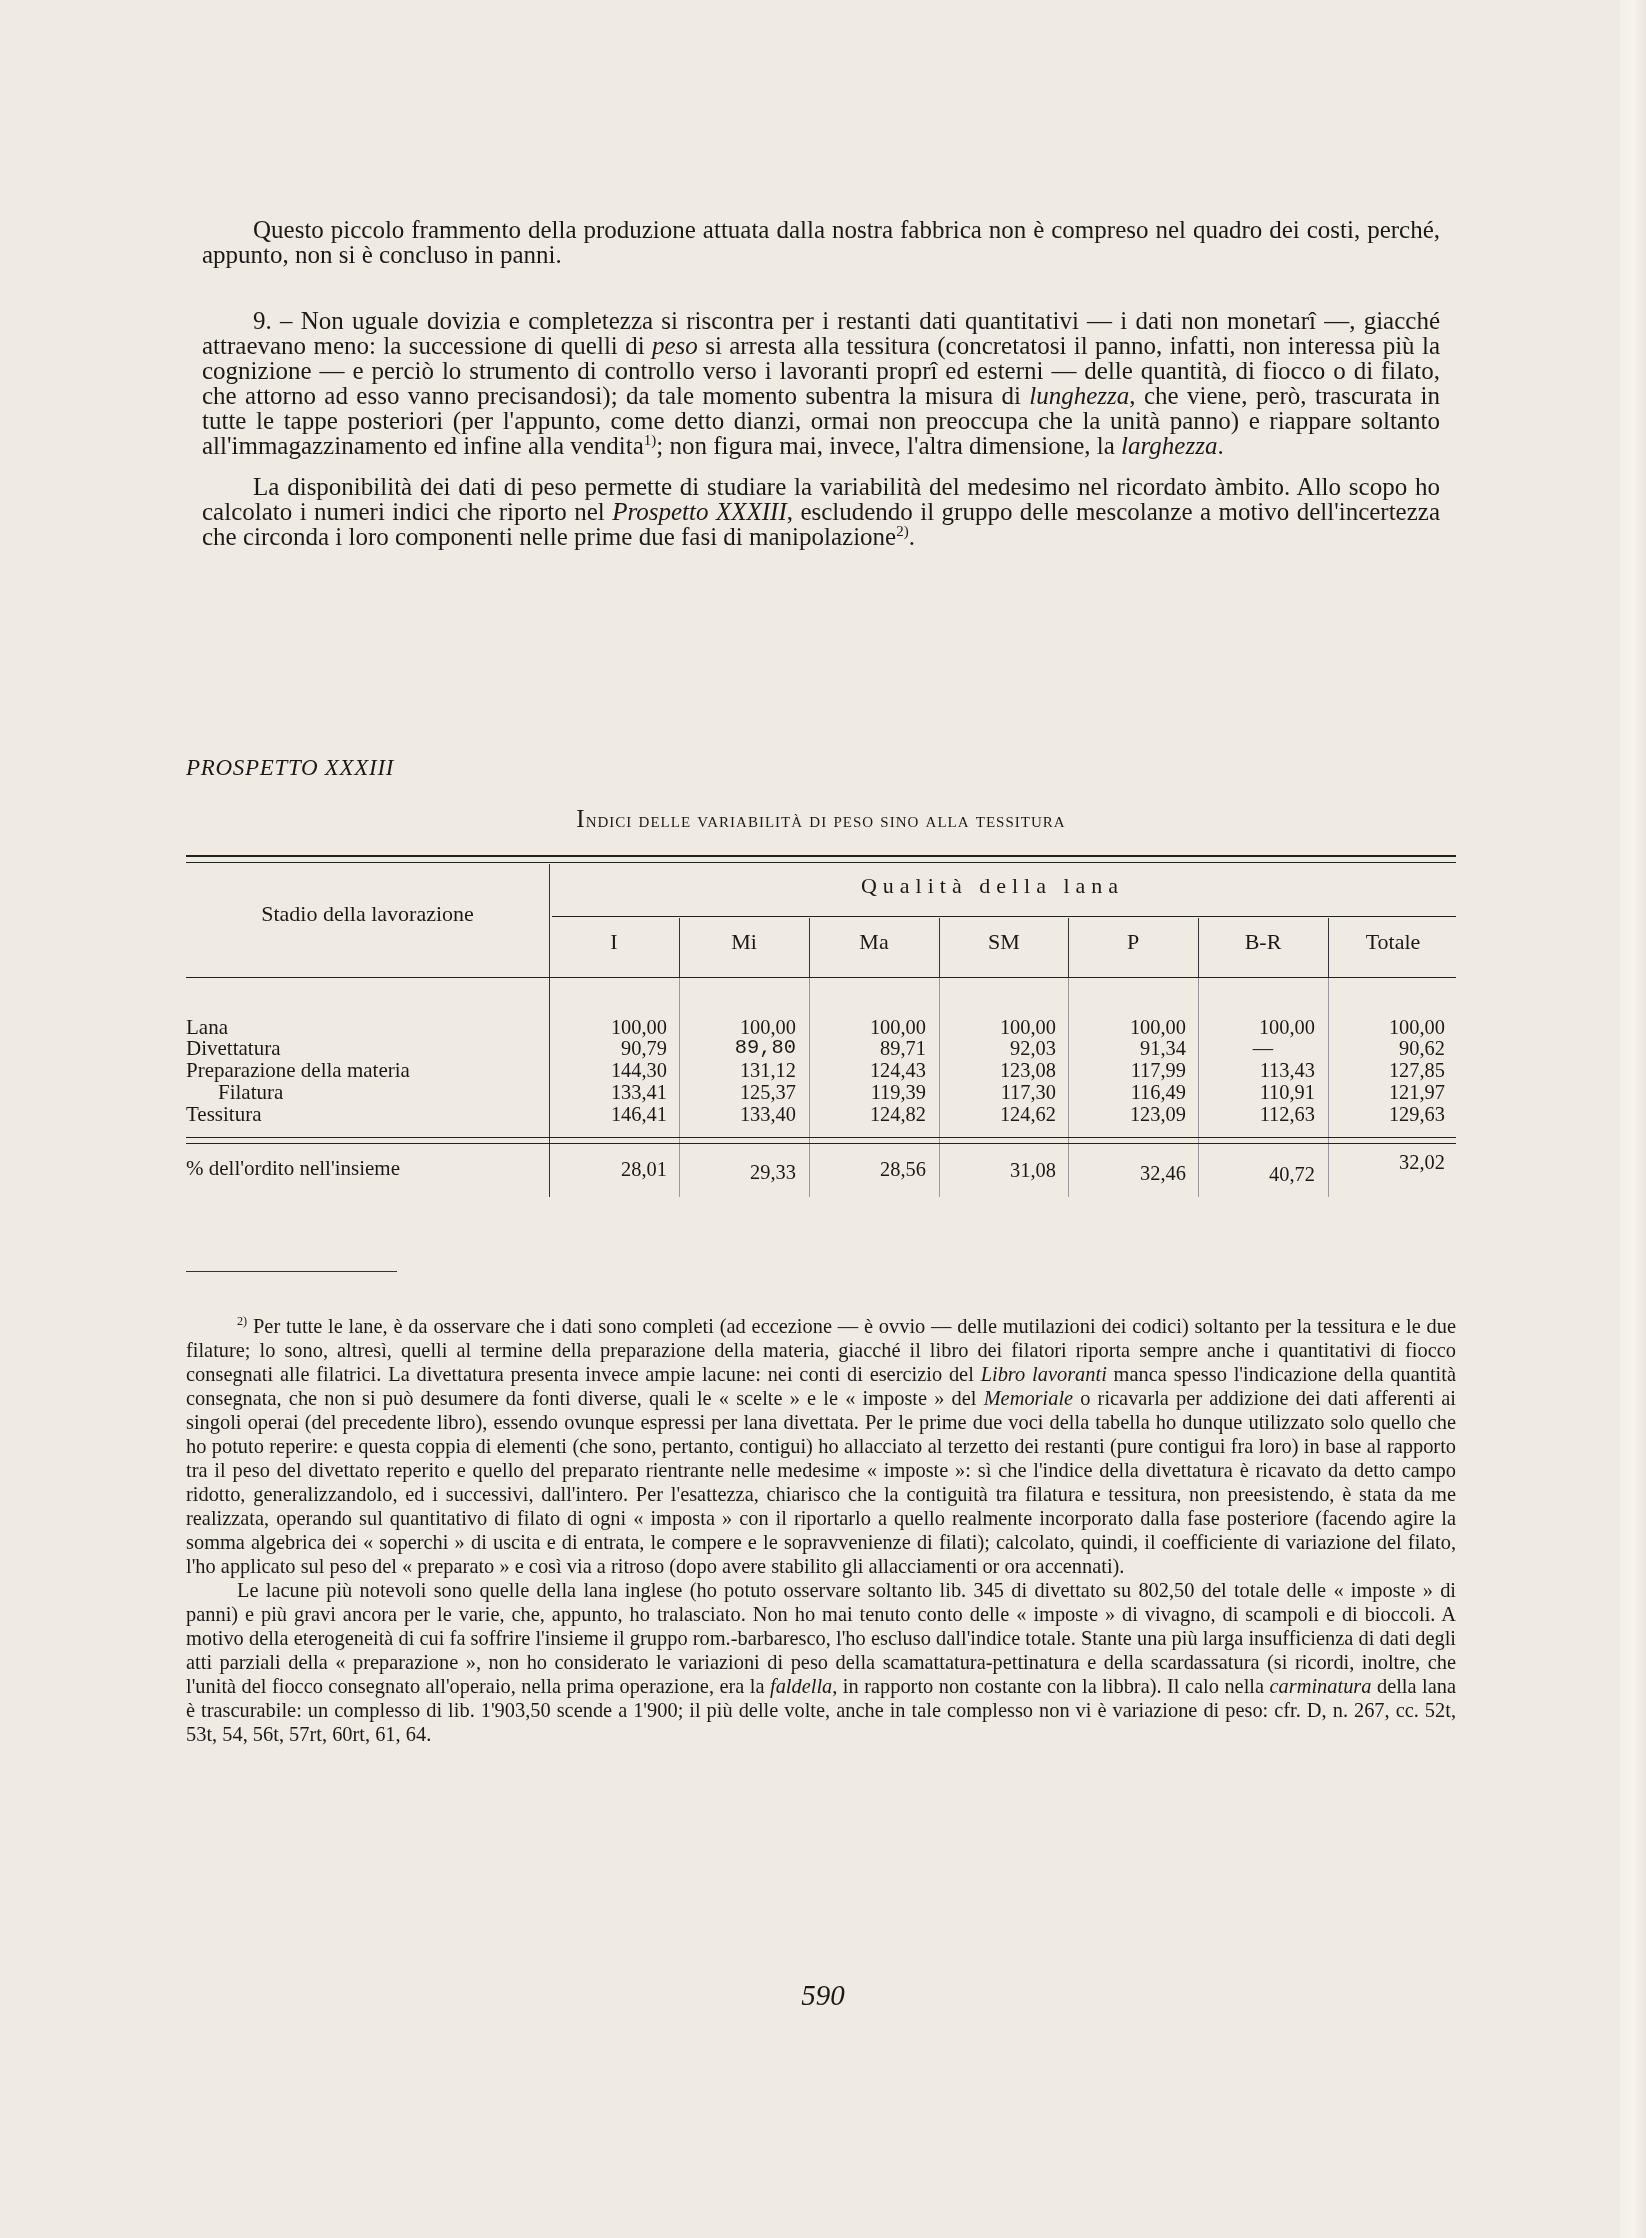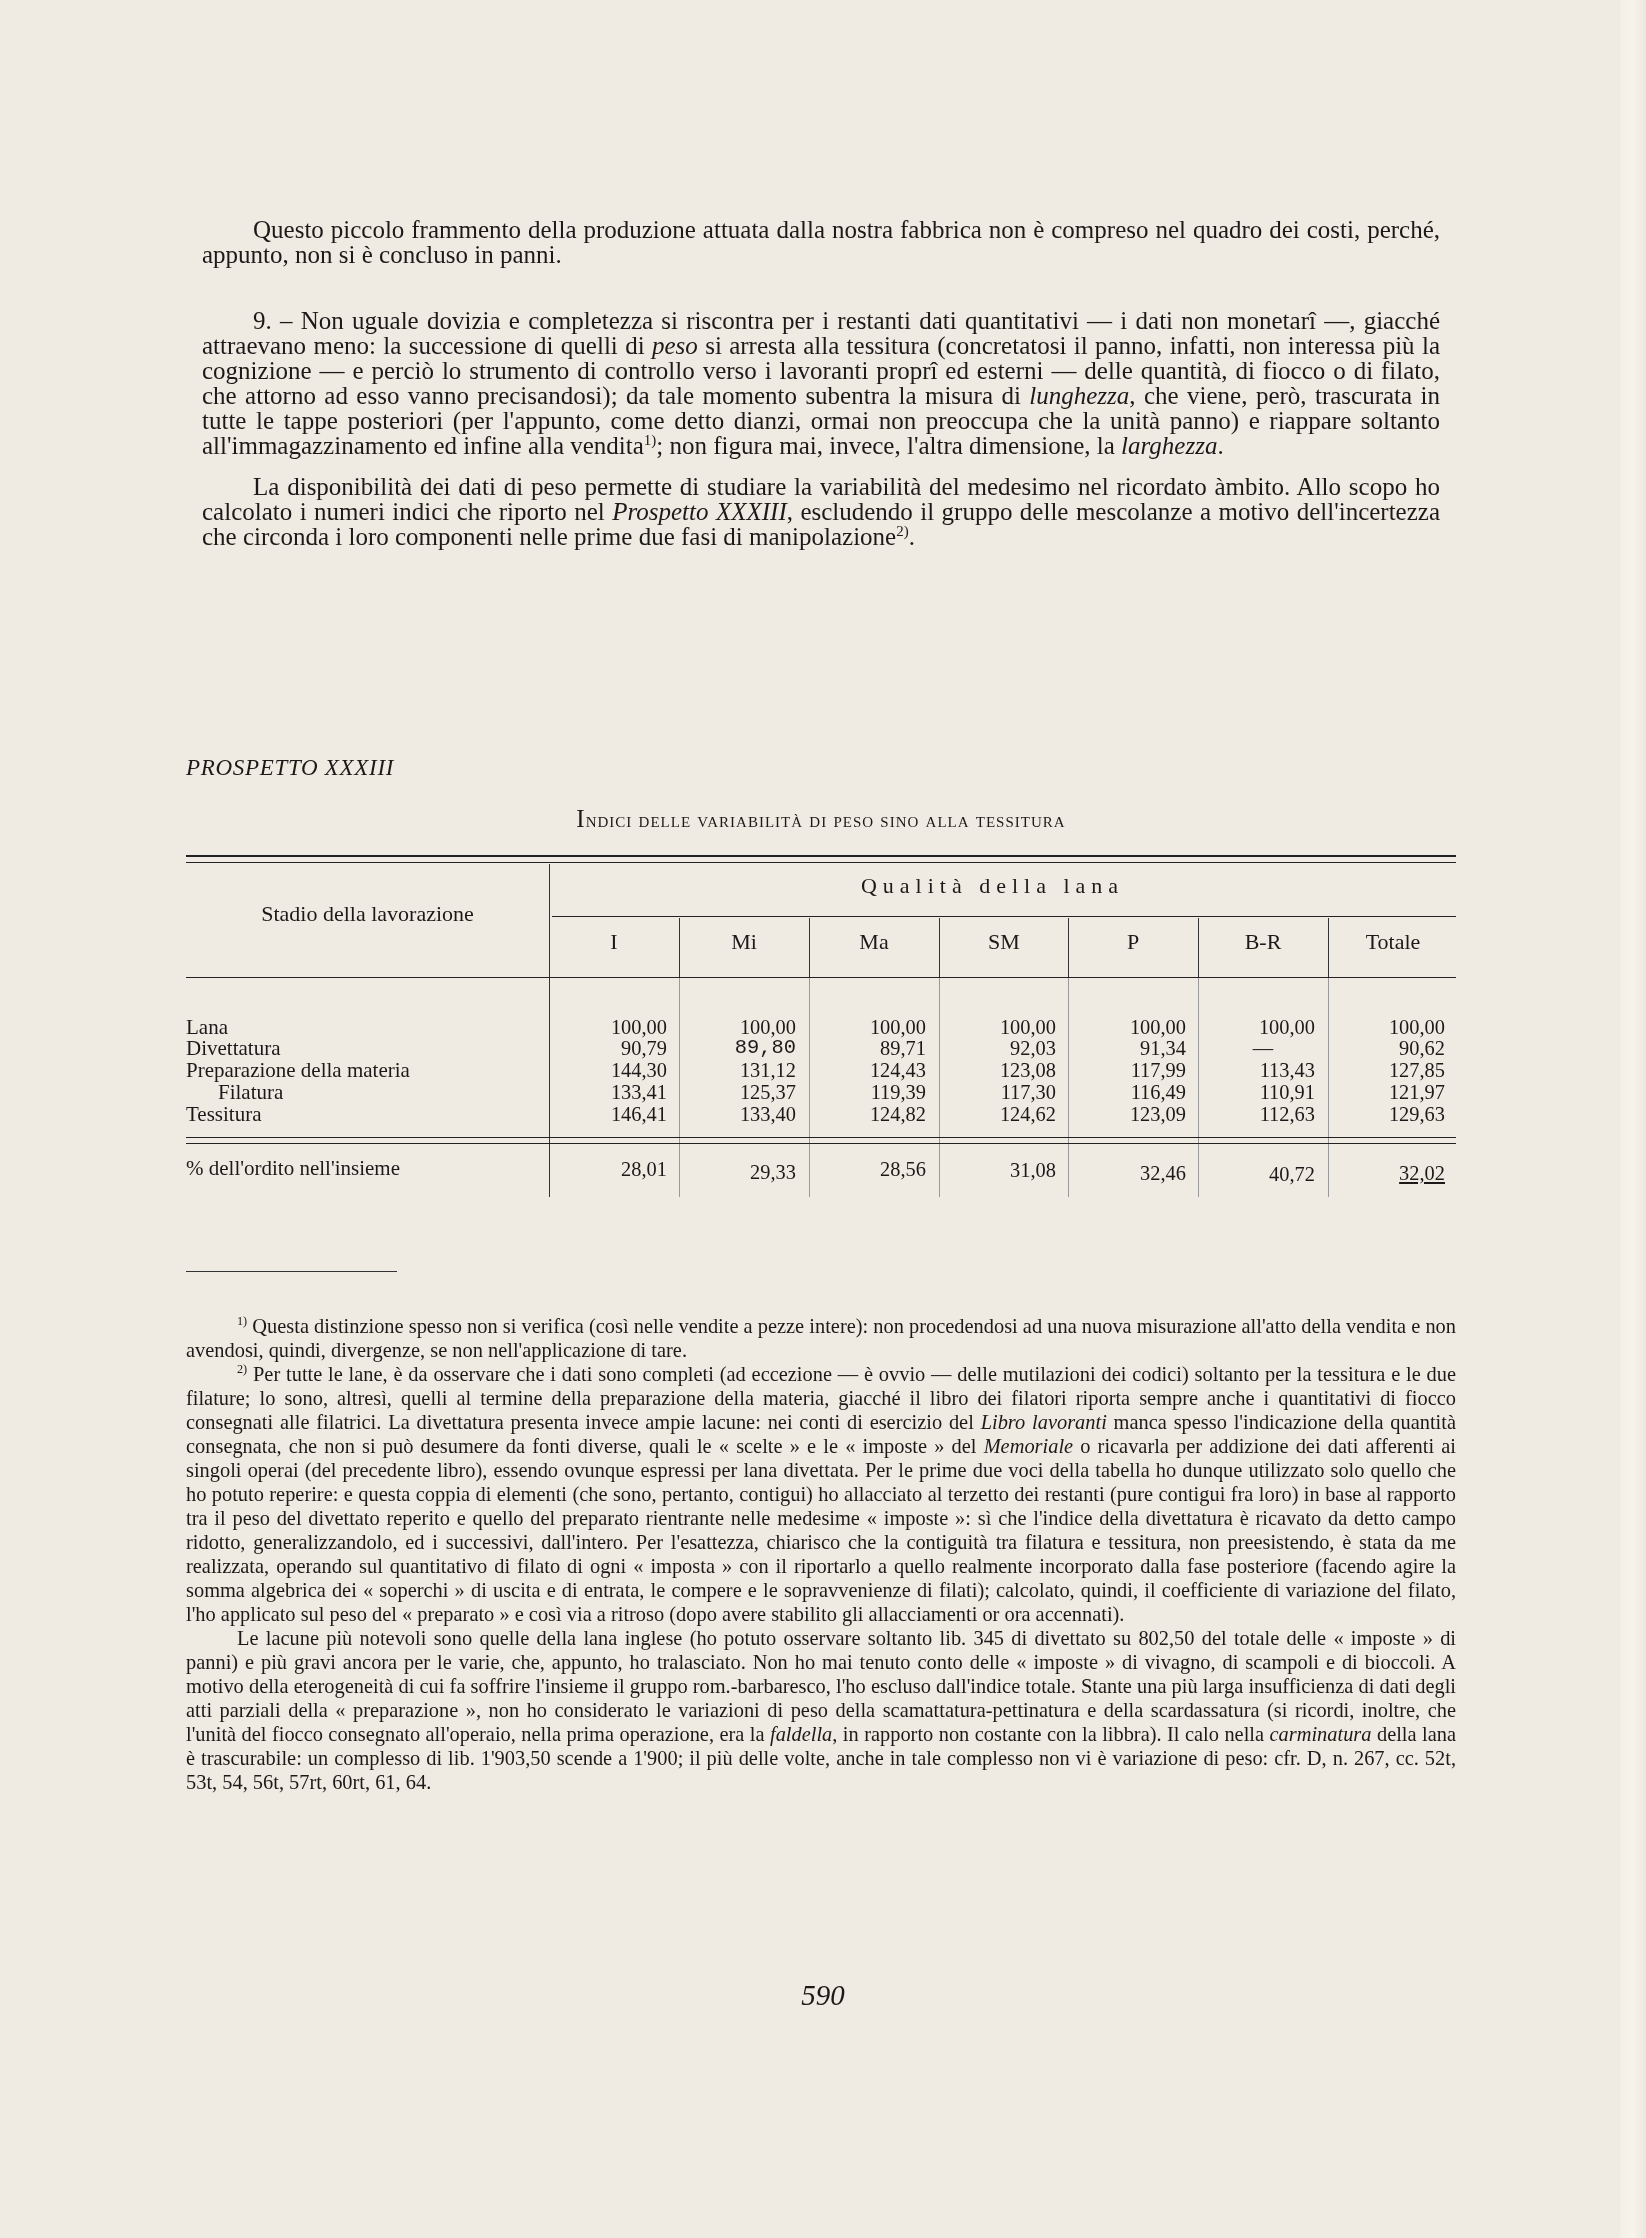--- a/index.html
+++ b/index.html
@@ -162,26 +162,25 @@
   <div class="hline" style="top:288px; width:1270px; border-top-width:1.3px;"></div>
 
   <div>
     <div class="row-label" style="top:302px;">% dell'ordito nell'insieme</div>
     <div class="cell" style="left:369px; top:303px;">28,01</div>
     <div class="cell" style="left:498px; top:306px;">29,33</div>
     <div class="cell" style="left:628px; top:303px;">28,56</div>
     <div class="cell" style="left:758px; top:304px;">31,08</div>
     <div class="cell" style="left:888px; top:307px;">32,46</div>
     <div class="cell" style="left:1017px; top:308px;">40,72</div>
-    <div class="cell" style="left:1147px; top:307px;text-decoration:underline;">32,02</div>
+    <div class="cell" style="left:1147px; top:296px;">32,02</div>
   </div>
 </div>
 
 <div class="fn-rule"></div>
 
 <div class="footnotes">
-  <p><sup>1)</sup><span> Questa distinzione spesso non si verifica (così nelle vendite a pezze intere): non procedendosi ad una nuova misurazione all'atto della vendita e non avendosi, quindi, divergenze, se non nell'applicazione di tare.</span></p>
   <p><sup>2)</sup><span> Per tutte le lane, è da osservare che i dati sono completi (ad eccezione — è ovvio — delle mutilazioni dei codici) soltanto per la tessitura e le due filature; lo sono, altresì, quelli al termine della preparazione della materia, giacché il libro dei filatori riporta sempre anche i quantitativi di fiocco consegnati alle filatrici. La divettatura presenta invece ampie lacune: nei conti di esercizio del </span><i>Libro lavoranti</i><span> manca spesso l'indicazione della quantità consegnata, che non si può desumere da fonti diverse, quali le « scelte » e le « imposte » del </span><i>Memoriale</i><span> o ricavarla per addizione dei dati afferenti ai singoli operai (del precedente libro), essendo ovunque espressi per lana divettata. Per le prime due voci della tabella ho dunque utilizzato solo quello che ho potuto reperire: e questa coppia di elementi (che sono, pertanto, contigui) ho allacciato al terzetto dei restanti (pure contigui fra loro) in base al rapporto tra il peso del divettato reperito e quello del preparato rientrante nelle medesime « imposte »: sì che l'indice della divettatura è ricavato da detto campo ridotto, generalizzandolo, ed i successivi, dall'intero. Per l'esattezza, chiarisco che la contiguità tra filatura e tessitura, non preesistendo, è stata da me realizzata, operando sul quantitativo di filato di ogni « imposta » con il riportarlo a quello realmente incorporato dalla fase posteriore (facendo agire la somma algebrica dei « soperchi » di uscita e di entrata, le compere e le sopravvenienze di filati); calcolato, quindi, il coefficiente di variazione del filato, l'ho applicato sul peso del « preparato » e così via a ritroso (dopo avere stabilito gli allacciamenti or ora accennati).</span></p>
   <p><span>Le lacune più notevoli sono quelle della lana inglese (ho potuto osservare soltanto lib. 345 di divettato su 802,50 del totale delle « imposte » di panni) e più gravi ancora per le varie, che, appunto, ho tralasciato. Non ho mai tenuto conto delle « imposte » di vivagno, di scampoli e di bioccoli. A motivo della eterogeneità di cui fa soffrire l'insieme il gruppo rom.-barbaresco, l'ho escluso dall'indice totale. Stante una più larga insufficienza di dati degli atti parziali della « preparazione », non ho considerato le variazioni di peso della scamattatura-pettinatura e della scardassatura (si ricordi, inoltre, che l'unità del fiocco consegnato all'operaio, nella prima operazione, era la </span><i>faldella</i><span>, in rapporto non costante con la libbra). Il calo nella </span><i>carminatura</i><span> della lana è trascurabile: un complesso di lib. 1'903,50 scende a 1'900; il più delle volte, anche in tale complesso non vi è variazione di peso: cfr. D, n. 267, cc. 52t, 53t, 54, 56t, 57rt, 60rt, 61, 64.</span></p>
 </div>
 
 <div class="page-number">590</div>
 
 
 </body></html>

